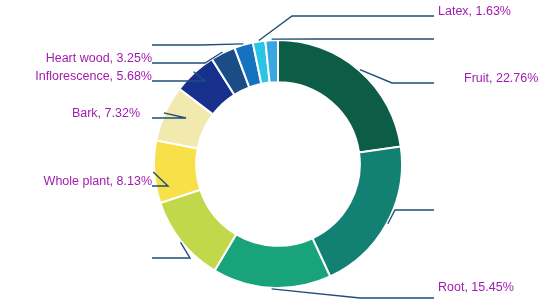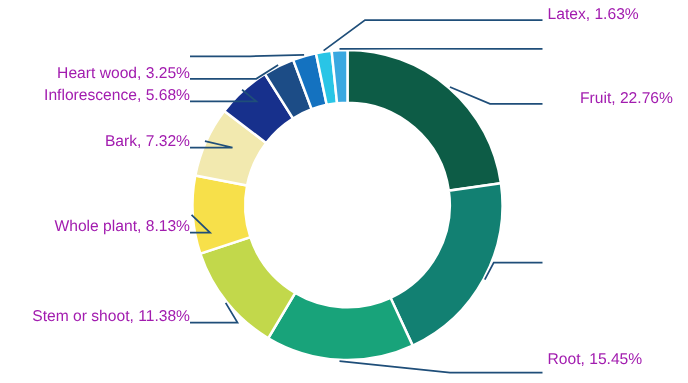--- a/index.html
+++ b/index.html
@@ -75,19 +75,18 @@
   <div class="label right" style="left:464px; top:71px;">Fruit, 22.76%</div>
 
 
   <div class="label right" style="left:438px; top:280px;">Root, 15.45%</div>
 
 
   <div class="label left" style="right:398px; top:51px;">Heart wood, 3.25%</div>
 
   <div class="label left" style="right:398px; top:69px;">Inflorescence, 5.68%</div>
 
-  <div class="label left" style="right:398px; top:106px;">Bark, 7.32%</div>
+  <div class="label left" style="right:410px; top:106px;">Bark, 7.32%</div>
 
   <div class="label left" style="right:398px; top:174px;">Whole plant, 8.13%</div>
 
-  <div class="label left" style="right:398px; top:246px;">Stem or shoot, 11.38%</div>
 
 </div>
 
 </body></html>

